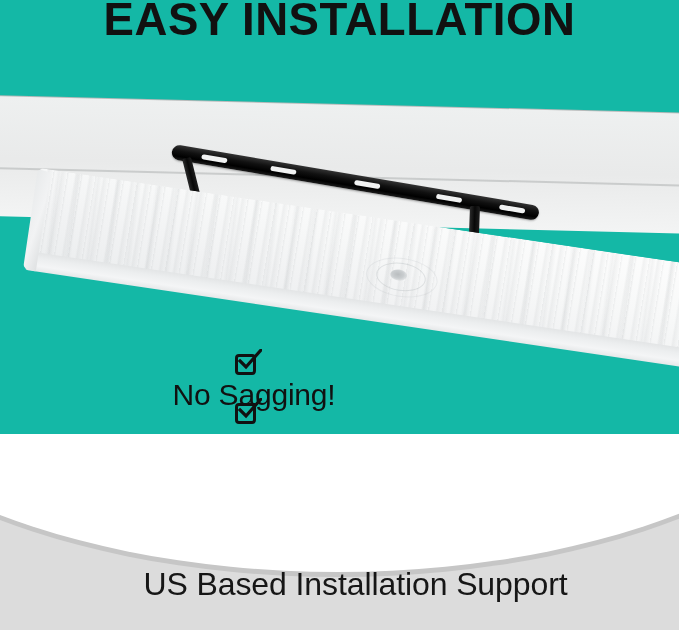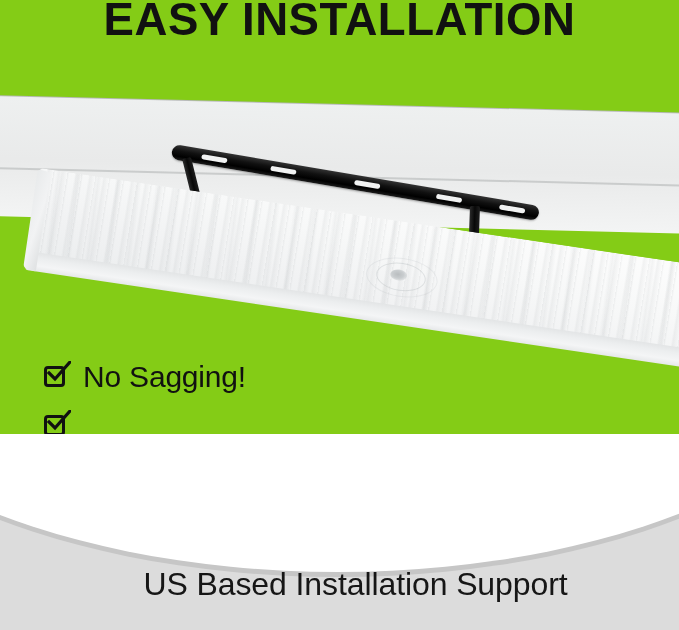--- a/index.html
+++ b/index.html
@@ -10,21 +10,21 @@
   }
   body {
     font-family: "Liberation Sans", sans-serif;
     -webkit-font-smoothing: antialiased;
   }
 
   #stage {
     position: relative;
     width: 679px;
     height: 630px;
-    background: #84cc16;
+    background: #14b8a6;
     overflow: hidden;
   }
 
   
   .headline {
     position: absolute;
     left: 0;
     top: -8px;
     width: 679px;
     text-align: center;
@@ -214,20 +214,21 @@
   .features {
     position: absolute;
     left: 44px;
     top: 352px;
     width: 420px;
   }
   .feature-row {
     display: flex;
     align-items: center;
     height: 49px;
+    flex-direction: column;
   }
   .checkbox {
     position: relative;
     width: 26px;
     height: 26px;
     flex: 0 0 26px;
     margin-right: 13px;
   }
   .checkbox .box {
     position: absolute;

